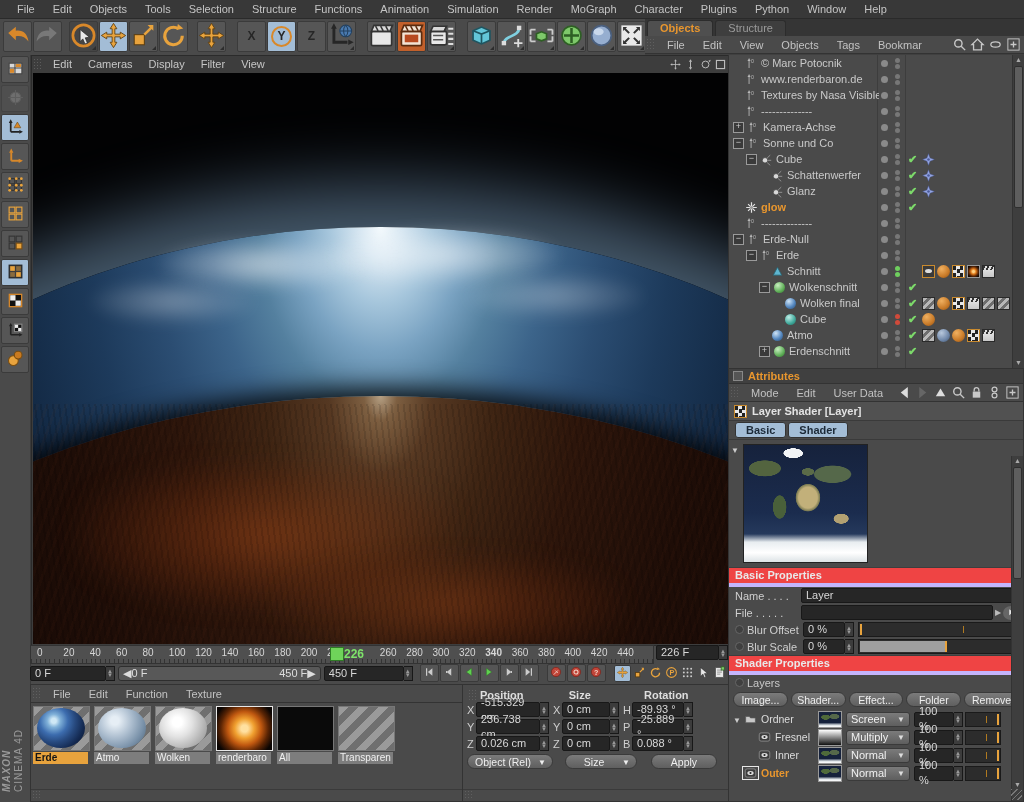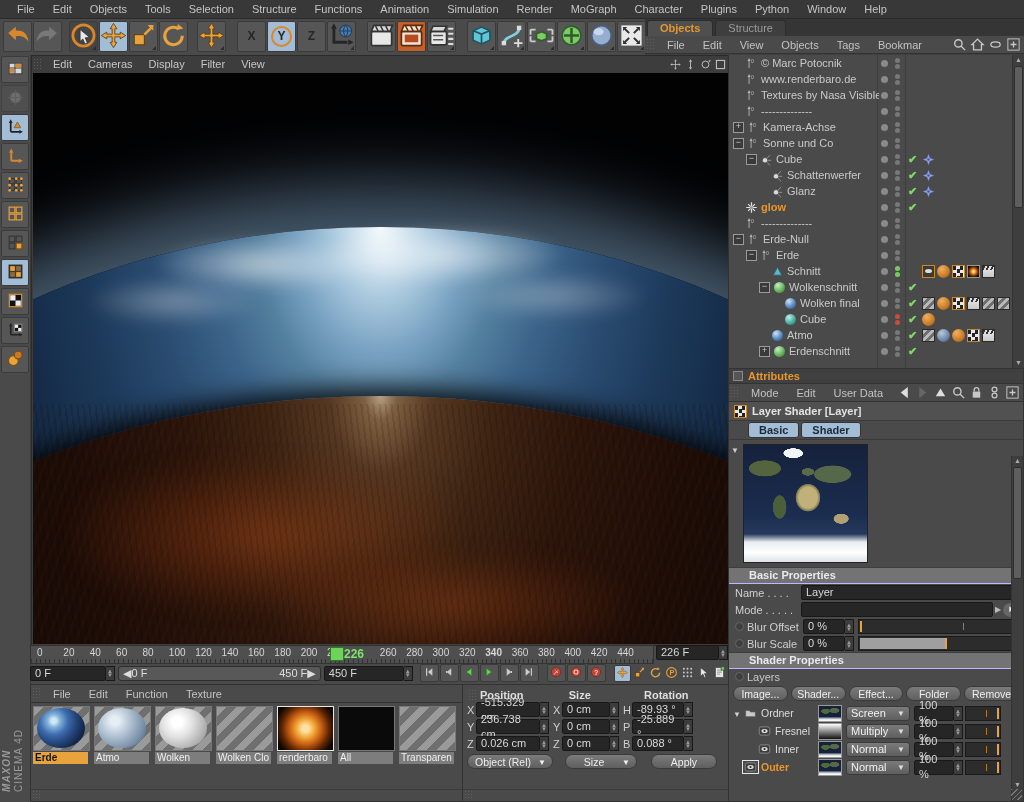--- a/index.html
+++ b/index.html
@@ -149,36 +149,36 @@
   .tag-eye{background:#3a3a3a;border-color:#c98a2e}
   .tag-eye::before{content:"";position:absolute;left:2px;top:3.5px;width:7px;height:4px;border-radius:50%;background:#ddd}
   .sbar{position:absolute;right:0;top:0;bottom:0;width:11px;background:#3e3e3e;border-left:1px solid #333}
   .sbar .thumb{position:absolute;left:1px;right:1px;background:#5e5e5e;border:1px solid #2e2e2e;border-radius:2px}
   .sbar .ar{position:absolute;left:0;right:0;height:10px;color:#aaa;font-size:7px;text-align:center;line-height:10px}
   
   .attr{left:728px;top:368px;right:0;bottom:0;border-left:1px solid #333}
   .objtitle{height:18px;display:flex;align-items:center;background:#515151;border-bottom:1px solid #3a3a3a;
       color:#e3e3e3;font-weight:bold}
   .objtitle .tag{margin:0 5px 0 5px}
-  .atabs{height:18px;display:flex;align-items:center;padding-left:19px;border-bottom:1px solid #3a3a3a}
+  .atabs{height:18px;display:flex;align-items:center;padding-left:6px;border-bottom:1px solid #3a3a3a}
   .atab{padding:1px 10px;background:#a3bdd6;color:#1c2a38;font-weight:bold;border:1px solid #333;
       border-radius:3px;margin-right:2px}
   .prevrow{display:flex;padding:4px 0 4px 2px;position:relative}
   .tri{color:#ccc;font-size:8px;width:12px;padding-top:2px}
   .mappreview{width:123px;height:117px;border:1px solid #222;background:
     radial-gradient(ellipse 16px 8px at 40% 7%,#f2f4f6 60%,transparent 62%),
     radial-gradient(ellipse 26px 13px at 17% 20%,#53643f 60%,transparent 63%),
     radial-gradient(ellipse 11px 19px at 29% 53%,#49603a 60%,transparent 63%),
     radial-gradient(ellipse 17px 19px at 52% 45%,#c2b07a 55%,#7a7a52 70%,transparent 74%),
     radial-gradient(ellipse 10px 6px at 52% 23%,#5a6b48 60%,transparent 64%),
     radial-gradient(ellipse 30px 14px at 72% 25%,#55684a 60%,transparent 64%),
     radial-gradient(ellipse 12px 8px at 79% 63%,#b3a172 60%,transparent 65%),
     linear-gradient(180deg,#16223c 0%,#1b2c4e 58%,#25395c 76%,#e8edf0 83%,#ffffff 92%,#dde3e6 100%)}
-  .sechead{height:15px;background:#737373;border-top:1px solid #3e3e3e;border-bottom:1px solid #c4b5fd;
-      font-weight:bold;color:#e9e9e9;padding-left:20px;line-height:15px}
+  .sechead{height:15px;background:#ef4444;border-top:1px solid #3e3e3e;border-bottom:4px solid #c4b5fd;
+      font-weight:bold;color:#e9e9e9;padding-left:6px;line-height:15px}
   .arow{display:flex;align-items:center;height:17px;padding-left:6px;position:relative}
   .alabel{width:66px;flex:none;color:#cfcfcf;white-space:nowrap;overflow:hidden}
   .dotog{width:7px;height:7px;border-radius:50%;background:#3f3f3f;border:1px solid #666;
       margin-right:3px;flex:none}
   .slider{height:13px;background:#2c2c2c;border:1px solid #1a1a1a;position:relative;flex:1;margin:0 6px 0 4px}
   .slider .mark{position:absolute;width:2px;top:1px;bottom:1px;background:#e8a33d}
   .slider .tick{position:absolute;width:1px;top:3px;bottom:3px;background:#b07a20}
   .slider.fill::before{content:"";position:absolute;left:1px;top:1px;bottom:1px;width:55%;background:#9f9f9f}
   .btnrow{display:flex;padding:2px 4px;gap:3px}
   .btnrow .pill{flex:1}
@@ -772,24 +772,20 @@
             <div class="ball" style="background: radial-gradient(circle at 35% 32%, rgb(230, 238, 245) 0px, rgb(230, 238, 245) 10%, rgb(174, 191, 208) 40%, rgb(120, 144, 168) 70%, rgb(78, 100, 120) 95%);"></div>
           </div>
           <div class="mlabel">Atmo</div>
         </div>
         <div class="mat">
           <div class="mthumb">
             <div class="ball" style="background: radial-gradient(circle at 38% 35%, rgb(255, 255, 255) 0px, rgb(255, 255, 255) 12%, rgb(226, 226, 226) 38%, rgb(184, 184, 184) 66%, rgb(142, 142, 142) 95%);"></div>
           </div>
           <div class="mlabel">Wolken</div>
         </div>
-        <div class="mat">
-          <div class="mthumb"></div>
-          <div class="mlabel">Wolken Clo</div>
-        </div>
         <div class="mat outl">
           <div class="mthumb" style="background: radial-gradient(circle, rgb(255, 224, 160) 0px, rgb(255, 224, 160) 10%, rgb(240, 160, 48) 28%, rgb(192, 88, 16) 48%, rgb(90, 36, 4) 68%, rgb(10, 5, 3) 88%);"></div>
           <div class="mlabel">renderbaro</div>
         </div>
         <div class="mat">
           <div class="mthumb" style="background: rgb(10, 10, 10);"></div>
           <div class="mlabel">All</div>
         </div>
         <div class="mat">
           <div class="mthumb"></div>
@@ -915,21 +911,21 @@
       <div class="trow">
         <span class="lblwrap" style="margin-left: 4px;">
           <span style="width: 11px; flex: 0 0 auto;"></span>
           <span class="tico">
             <svg viewBox="0 0 16 16" xmlns="http://www.w3.org/2000/svg">
               <path d="M5 13.5V4" stroke="#b8b8b8" stroke-width="1.1"></path>
               <path d="M5 1.2 6.9 4.8H3.1z" fill="#b8b8b8"></path>
               <text x="7.5" y="7.5" font-size="6.5" fill="#b8b8b8" font-family="sans-serif">0</text>
             </svg>
           </span>
-          <span class="tlabel">www.renderbaro.de</span>
+          <span class="tlabel">www.renderbaron.de</span>
         </span>
         <span class="bigdot"></span>
         <span class="visdots">
           <i></i>
           <i></i>
         </span>
       </div>
       <div class="trow">
         <span class="lblwrap" style="margin-left: 4px;">
           <span style="width: 11px; flex: 0 0 auto;"></span>
@@ -1332,21 +1328,21 @@
     <div class="prevrow">
       <span class="tri">▼</span>
       <div class="mappreview"></div>
     </div>
     <div class="sechead">Basic Properties</div>
     <div class="arow">
       <span class="alabel">Name . . . .</span>
       <div class="dfield" style="flex:1;margin-right:8px">Layer</div>
     </div>
     <div class="arow">
-      <span class="alabel">Mode . . . . .</span>
+      <span class="alabel">File . . . . .</span>
       <div class="dfield" style="flex:1"></div>
       <span style="width:10px;text-align:center;color:#bbb;font-size:8px">▶</span>
       <span style="width:16px;height:14px;background:#666;border-radius:50%;margin-right:4px;display:flex;align-items:center;justify-content:center">
         <svg width="9" height="9" viewBox="0 0 16 16">
             <path d="M4 2 13 9 9 9.6 11 14l-2 .8L7 10.4 4 13z" fill="#e9e9e9"></path>
           </svg>
         </span>
     </div>
     <div class="arow">
       <span class="dotog"></span>

